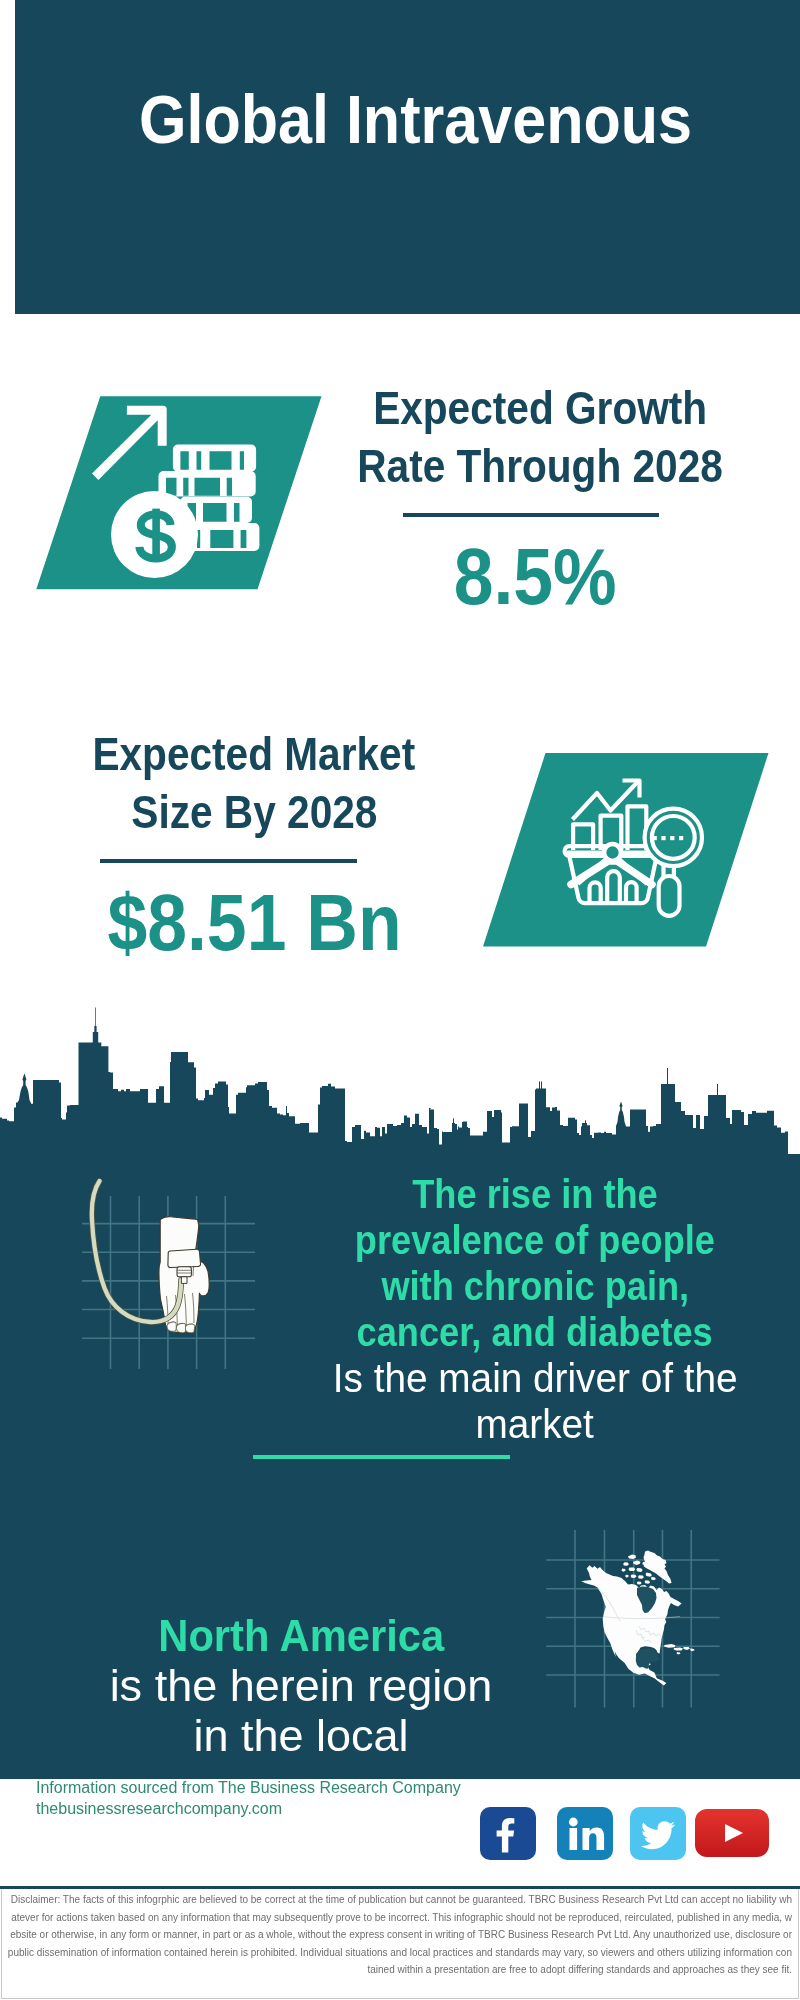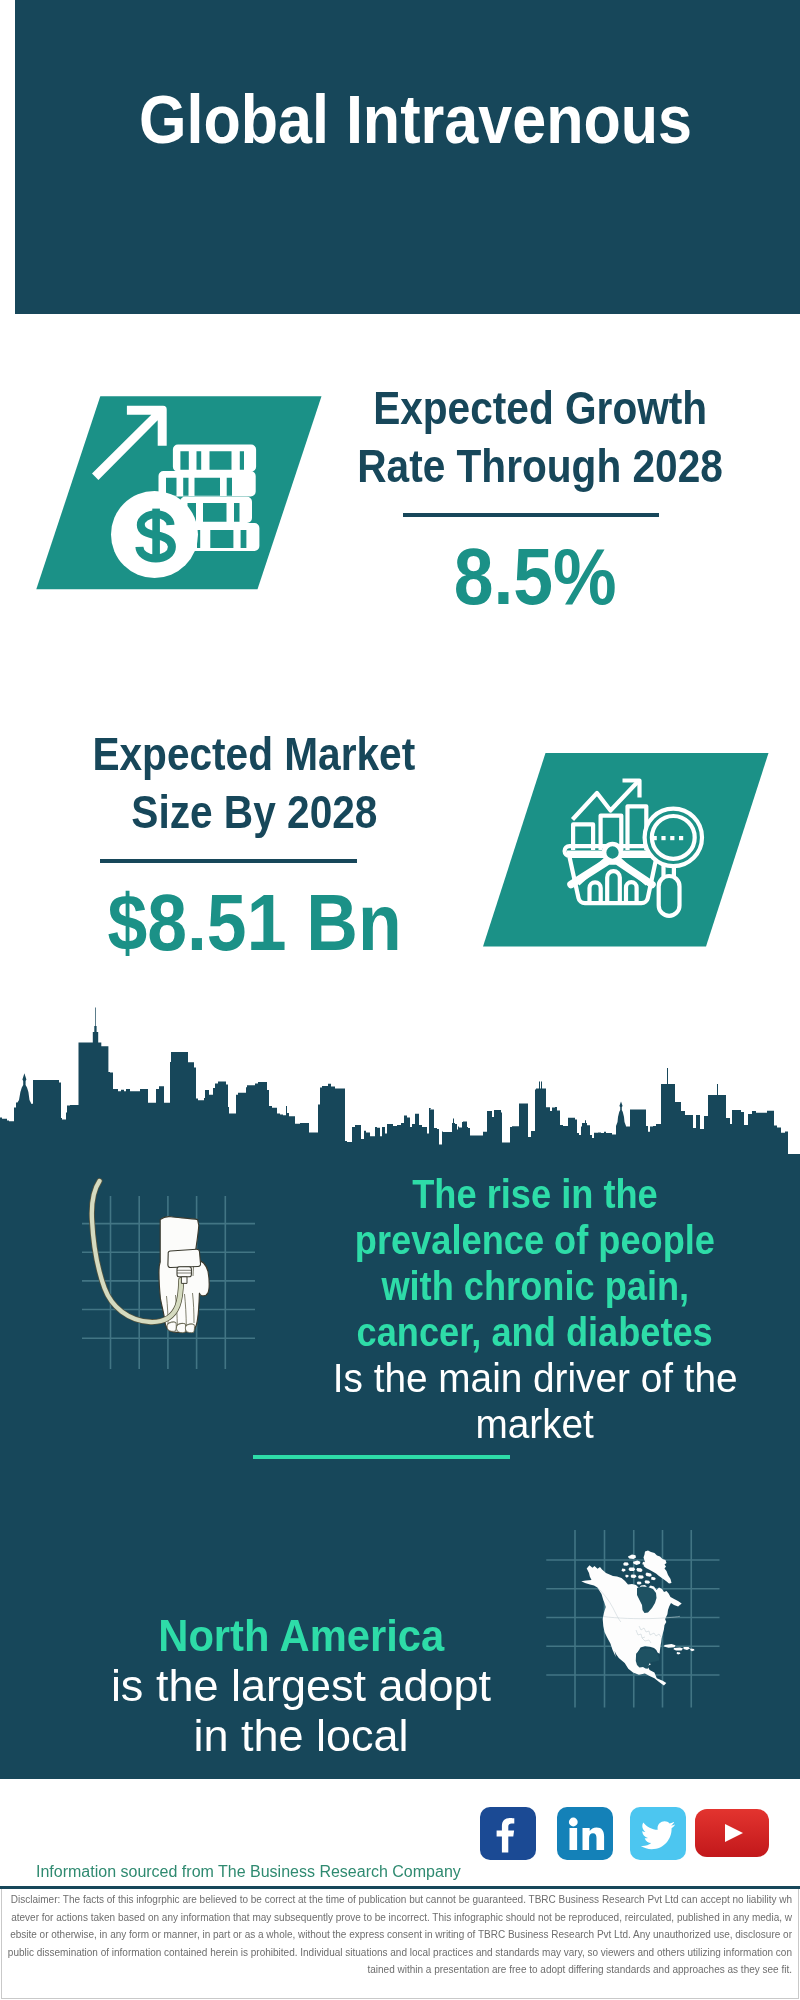--- a/index.html
+++ b/index.html
@@ -280,28 +280,29 @@
         <path d="M93 96 l2 4 l3 -2 l2 4 l3 -1 l1 4 l4 -2 l2 3 l3 -2 l2 3"></path>
         <path d="M90 100 l2 5 l3 -1 l1 4 l3 -1"></path>
         <path d="M96 108 l3 3 l4 -1 l2 3"></path>
       </g>
     </svg>
   </div>
 
   <div class="block" style="left:1px;top:1611px;width:600px">
     <div class="itext big">
       <div><span class="hl">North America</span></div>
-      <div><span class="nm">is the largest adopt</span></div>
+      <div><span class="nm">is the herein region</span></div>
       <div><span class="nm">in the local</span></div>
     </div>
   </div>
 
   <div class="footer">
-    <div class="src" style="left:36px;top:1862px">
+    <div class="src" style="left:36px;top:1778px">
       <div>Information sourced from The Business Research Company</div>
+      <div>thebusinessresearchcompany.com</div>
     </div>
     <div class="social" style="left:480px;top:1807px;width:292px;height:53px">
       <div style="background:#1B4A94;left:0">
         <svg viewBox="0 0 56 53" width="56" height="53">
             <path fill="#fff" d="M33.3 29.5l0.8-6h-5.8v-3.9c0-1.6 0.8-3.2 3.4-3.2h2.6v-5.1s-2.3-0.4-4.6-0.4c-4.7 0-7.8 2.9-7.8 8v4.6h-5.3v6h5.3v16h6.4v-16z"></path>
           </svg>
       </div>
       <div style="background:#1481B8;left:77px">
         <svg viewBox="0 0 56 53" width="56" height="53">
           <rect x="12.5" y="21" width="7.6" height="22" fill="#fff"></rect>

